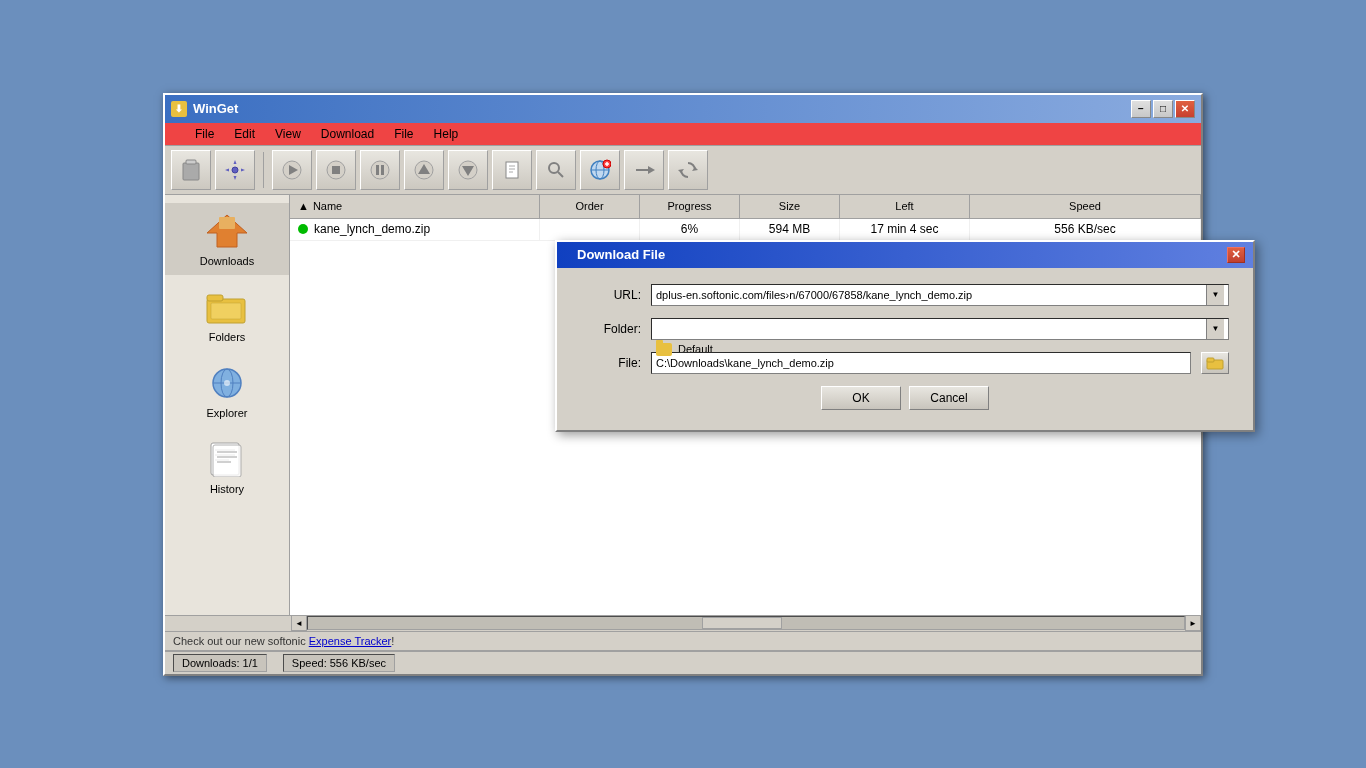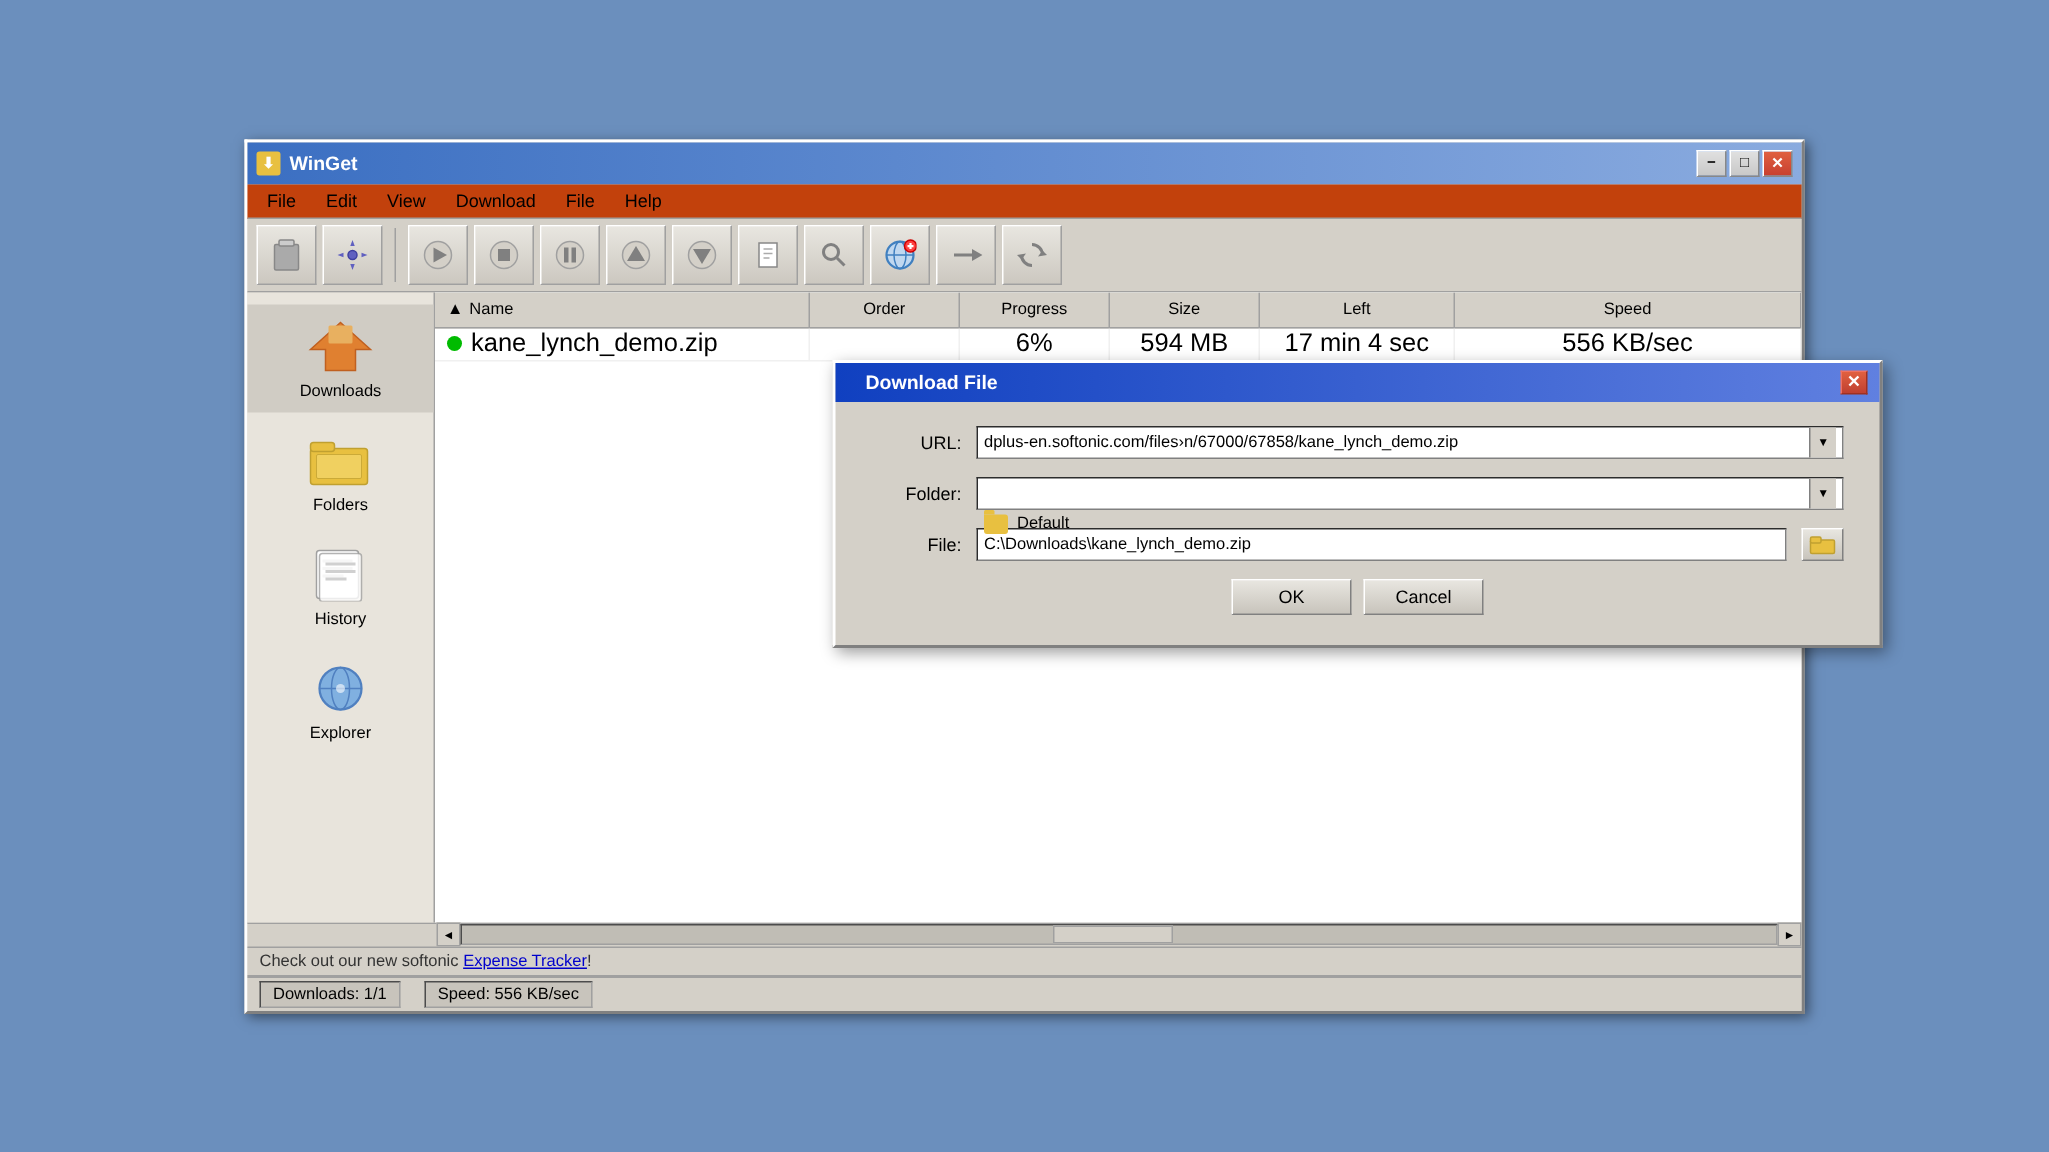--- a/index.html
+++ b/index.html
@@ -66,22 +66,22 @@
       display: flex;
       align-items: center;
       justify-content: center;
       font-size: 10px;
       font-weight: bold;
     }
     .title-btn.close { background: linear-gradient(to bottom, #e06040, #c84030); color: white; }
 
     
     .menu-bar {
-      background: #c2410c;
-      padding: 2px 5px;
+      background: #ef4444;
+      padding: 2px 22px;
       display: flex;
       gap: 4px;
       border-bottom: 1px solid #a0a0a0;
     }
     .menu-item {
       padding: 2px 8px;
       cursor: pointer;
       font-size: 12px;
     }
 
@@ -193,21 +193,21 @@
     
     .list-body { flex: 1; overflow-y: auto; }
     .list-row {
       display: flex;
       align-items: center;
       height: 22px;
       border-bottom: 1px solid #f0f0f0;
     }
     .list-cell {
       padding: 0 8px;
-      font-size: 17px;
+      font-size: 12px;
       border-right: 1px solid #f0f0f0;
       height: 100%;
       display: flex;
       align-items: center;
       white-space: nowrap;
       overflow: hidden;
     }
     .row-name { width: 250px; gap: 6px; }
     .row-order { width: 100px; justify-content: center; }
     .row-progress { width: 100px; justify-content: center; }
@@ -526,47 +526,47 @@
       </div>
       <div class="sidebar-item">
         <div class="sidebar-icon">
           <svg width="44" height="36" viewBox="0 0 44 36">
             <rect x="2" y="10" width="38" height="24" rx="2" fill="#e8c040" stroke="#c0a030" stroke-width="1"></rect>
             <rect x="2" y="6" width="16" height="6" rx="2" fill="#e8c040" stroke="#c0a030" stroke-width="1"></rect>
             <rect x="6" y="14" width="30" height="16" rx="1" fill="#f0d060" stroke="#c0a030" stroke-width="0.5"></rect>
           </svg>
         </div>
         <span class="sidebar-label">Folders</span>
+      </div>
+      <div class="sidebar-item">
+        <div class="sidebar-icon">
+          <svg width="44" height="36" viewBox="0 0 44 36">
+            <circle cx="22" cy="18" r="14" fill="#80b0e0" stroke="#5080c0" stroke-width="1.5"></circle>
+            <ellipse cx="22" cy="18" rx="6" ry="14" fill="none" stroke="#5080c0" stroke-width="1"></ellipse>
+            <line x1="8" y1="18" x2="36" y2="18" stroke="#5080c0" stroke-width="1"></line>
+            <circle cx="22" cy="18" r="3" fill="white" opacity="0.6"></circle>
+          </svg>
+        </div>
+        <span class="sidebar-label">Explorer</span>
       </div>
       <div class="sidebar-item">
         <div class="sidebar-icon">
           <svg width="44" height="36" viewBox="0 0 44 36">
             <rect x="6" y="2" width="28" height="32" rx="2" fill="white" stroke="#a0a0a0" stroke-width="1"></rect>
             <rect x="10" y="8" width="20" height="2" fill="#d0d0d0"></rect>
             <rect x="10" y="13" width="20" height="2" fill="#d0d0d0"></rect>
             <rect x="10" y="18" width="14" height="2" fill="#d0d0d0"></rect>
             <rect x="8" y="4" width="28" height="32" rx="2" fill="white" stroke="#a0a0a0" stroke-width="1" opacity="0.8"></rect>
             <rect x="12" y="10" width="20" height="2" fill="#d0d0d0"></rect>
             <rect x="12" y="15" width="20" height="2" fill="#d0d0d0"></rect>
             <rect x="12" y="20" width="14" height="2" fill="#d0d0d0"></rect>
           </svg>
         </div>
         <span class="sidebar-label">History</span>
       </div>
-      <div class="sidebar-item">
-        <div class="sidebar-icon">
-          <svg width="44" height="36" viewBox="0 0 44 36">
-            <circle cx="22" cy="18" r="14" fill="#80b0e0" stroke="#5080c0" stroke-width="1.5"></circle>
-            <ellipse cx="22" cy="18" rx="6" ry="14" fill="none" stroke="#5080c0" stroke-width="1"></ellipse>
-            <line x1="8" y1="18" x2="36" y2="18" stroke="#5080c0" stroke-width="1"></line>
-            <circle cx="22" cy="18" r="3" fill="white" opacity="0.6"></circle>
-          </svg>
-        </div>
-        <span class="sidebar-label">Explorer</span>
-      </div>
     </div>
 
     <div class="file-list">
       <div class="list-header">
         <div class="list-col col-name">
           <span style="margin-right:4px;">▲</span>
           <span>Name</span>
         </div>
         <div class="list-col col-order">
           <span>Order</span>

